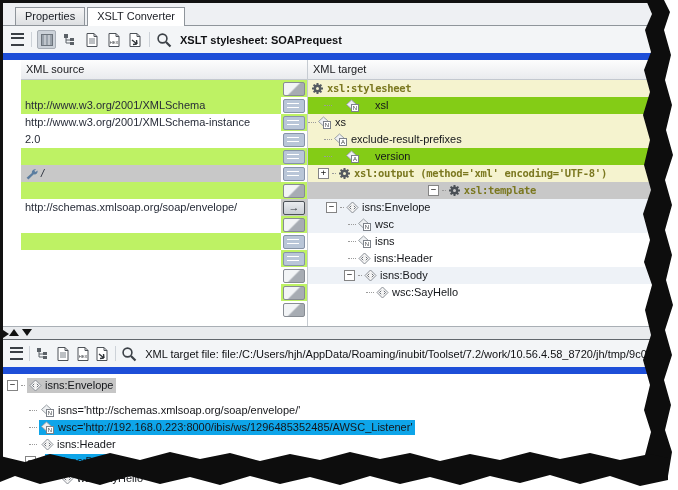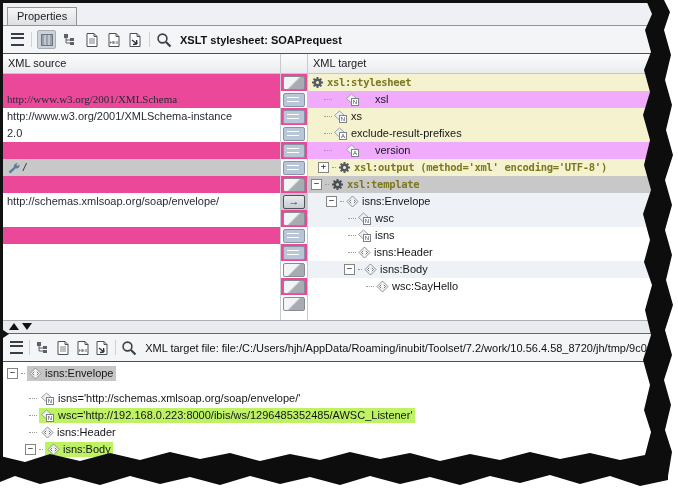--- a/index.html
+++ b/index.html
@@ -10,44 +10,44 @@
   .edge-left{position:absolute;left:0;top:0;width:3px;height:470px;background:#111;}
   .edge-left-bump{position:absolute;left:0;top:328px;width:9px;height:12px;background:#111;
      clip-path:polygon(0 0,100% 50%,0 100%);}
   .edge-right{position:absolute;left:638px;top:0;width:40px;height:476px;background:#0d0d0d;
      clip-path:polygon(8px 0,14px 14px,7px 30px,13px 52px,6px 70px,12px 92px,5px 115px,12px 140px,6px 165px,13px 190px,5px 214px,12px 240px,6px 262px,14px 285px,7px 310px,13px 335px,5px 360px,12px 385px,6px 410px,13px 432px,7px 455px,10px 476px,30px 476px,34px 452px,27px 430px,33px 405px,26px 380px,34px 355px,27px 330px,35px 305px,28px 280px,34px 255px,27px 230px,34px 205px,27px 180px,35px 155px,28px 130px,34px 105px,27px 80px,33px 55px,26px 30px,32px 12px,26px 0);}
   .edge-bottom{position:absolute;left:0;top:446px;width:668px;height:44px;background:#0d0d0d;
      clip-path:polygon(0 10px,25px 16px,50px 8px,80px 15px,110px 7px,140px 14px,170px 6px,200px 13px,230px 7px,260px 15px,290px 8px,320px 14px,350px 6px,380px 13px,410px 7px,440px 15px,470px 8px,500px 14px,530px 6px,560px 13px,590px 7px,620px 14px,650px 8px,668px 12px,668px 34px,640px 40px,610px 30px,580px 38px,550px 29px,520px 37px,490px 30px,460px 39px,430px 31px,400px 38px,370px 30px,340px 39px,310px 31px,280px 38px,250px 30px,220px 39px,190px 31px,160px 38px,130px 30px,100px 39px,70px 31px,40px 38px,15px 30px,0 36px);}
   
   .content{position:absolute;left:3px;top:3px;width:650px;height:458px;background:#fff;}
   
-  .tabbar{height:22px;background:#eef0f3;border-bottom:1px solid #8f959b;display:flex;align-items:flex-end;padding-left:4px;}
+  .tabbar{height:22px;background:#eef0f3;border-bottom:1px solid #8f959b;display:flex;align-items:flex-end;padding-left:12px;}
   .tab{border:1px solid #8f959b;border-bottom:none;padding:2px 9px 3px 9px;margin-right:2px;
        background:linear-gradient(#f6f6f6,#dddfe2);color:#1b1e24;white-space:nowrap;}
   .tab.active{background:#fff;position:relative;top:1px;padding-bottom:4px;}
   
-  .toolbar{height:27px;background:#f3f5f7;border-bottom:1px solid #1d4ed8;display:flex;align-items:center;gap:5px;padding:0 6px;}
+  .toolbar{height:27px;background:#f3f5f7;border-bottom:7px solid #1d4ed8;display:flex;align-items:center;gap:5px;padding:0 6px;}
   .toolbar .title{margin-left:3px;color:#101114;font-weight:600;white-space:nowrap;overflow:hidden;}
   .tsep{width:1px;height:15px;background:#cdd2d8;}
   .ticon{display:inline-flex;align-items:center;justify-content:center;width:17px;height:17px;}
   .ticon.pressed{background:#ccd2d9;border:1px solid #a8aeb6;border-radius:2px;}
   .hamb{display:inline-block;width:13px;height:9px;border-top:2px solid #3a3f45;border-bottom:2px solid #3a3f45;position:relative;}
   .hamb::after{content:"";position:absolute;left:0;top:1.5px;width:13px;height:2px;background:#3a3f45;}
   
   .toppanel{position:relative;height:266px;background:#fff;}
   .col{position:absolute;top:0;bottom:0;overflow:hidden;}
-  .col-src{left:0;width:277px;border-right:1px solid #c6cbd1;}
+  .col-src{left:18px;width:277px;border-right:1px solid #c6cbd1;}
   .col-btn{left:278px;width:26px;border-right:1px solid #c6cbd1;background:#fff;}
   .col-tgt{left:305px;right:0;}
   .hdr{height:19px;line-height:18px;background:linear-gradient(#fdfdfd,#e9ebee);border-bottom:1px solid #c3c8cf;padding-left:5px;color:#17181c;}
   .row{height:17px;line-height:17px;display:flex;align-items:center;overflow:hidden;white-space:nowrap;}
   .srow{padding-left:4px;color:#272c38;}
-  .stripe{background:#ec4899;font-family:Liberation Serif, serif;}
+  .stripe{background:#bef264;}
   .ylwA{background:#f5f3cf;}
-  .ylwB{background:#f0abfc;gap:12px;}
+  .ylwB{background:#84cc16;gap:12px;}
   .selrow{background:#c8c8c8;}
   .ltstripe{background:#eef2f7;}
   .brow{justify-content:center;}
   
   .btn-eq{width:20px;height:12px;border:1px solid #8794a8;border-radius:2px;background:#b9c6d8;
     background-image:linear-gradient(#fff,#fff),linear-gradient(#fff,#fff);background-size:12px 1px;
     background-position:3px 3px,3px 7px;background-repeat:no-repeat;}
   .btn-diag{width:20px;height:12px;border:1px solid #878c93;border-radius:2px;
     background:linear-gradient(135deg,#f2f4f6 46%,#a7acb3 54%);}
   .btn-arrow{width:20px;height:12px;border:1px solid #4c5258;border-radius:2px;
@@ -58,38 +58,39 @@
   .exp{flex:none;width:9px;height:9px;border:1px solid #848484;background:#fff;margin-right:3px;
        font-family:"DejaVu Sans Mono",monospace;font-size:9px;line-height:7px;text-align:center;color:#222;}
   .exp.plus::before{content:"+";}
   .exp.minus::before{content:"\2212";}
   .dots{flex:none;width:8px;height:0;border-top:1px dotted #9b9b9b;margin-right:2px;}
   .nicon{flex:none;margin-right:3px;display:inline-flex;}
   .xsl-lbl{font-family:"DejaVu Sans Mono",monospace;font-size:10.5px;font-weight:bold;color:#7b7820;letter-spacing:-0.3px;}
   .tlbl{color:#14161a;}
   .hl{display:inline-flex;align-items:center;height:15px;padding:0 2px;}
   .hl-sel{background:#c6c6c6;}
-  .hl-alt{background:#bef264;}
+  .hl-alt{background:#0ea5e9;}
   
   .divider{height:12px;background:#e9ebee;border-top:1px solid #a9afb5;position:relative;}
   .arr{position:absolute;top:2px;width:0;height:0;border-left:5px solid transparent;border-right:5px solid transparent;}
   .arr-up{left:6px;border-bottom:7px solid #111;}
   .arr-dn{left:19px;border-top:7px solid #111;}
   
   .botpanel{border-top:1px solid #61666c;background:#fff;}
   .btree{padding:3px 0 0 4px;background:#fff;height:110px;}
 </style>
 </head>
 <body>
 
 <div class="shot">
   <div class="content">
 
     <div class="tabbar">
       <div class="tab">Properties</div>
+      <div class="tab active">XSLT Converter</div>
     </div>
 
     <div class="toolbar">
       <span class="ticon">
           <span class="hamb"></span>
         </span>
       <span class="tsep"></span>
       <span class="ticon pressed">
         <svg width="12" height="12" viewBox="0 0 12 12">
             <rect x="0.5" y="0.5" width="11" height="11" fill="#9aa2ab" stroke="#6d747c"></rect>
@@ -232,21 +233,21 @@
           <span class="nicon">
             <svg width="14" height="13" viewBox="0 0 14 13">
                 <path d="M5.5 1 L10.5 5.5 L5.5 10 L0.5 5.5 Z" fill="#eef0f2" stroke="#9aa0a6"></path>
                 <rect x="5.5" y="5.5" width="7" height="7" fill="#fff" stroke="#7d828a"></rect>
                 <text x="9" y="11.2" font-size="6" text-anchor="middle" fill="#3c4045" font-family="Liberation Sans">N</text>
               </svg>
           </span>
           <span class="tlbl">xsl</span>
         </div>
 
-        <div class="row ylwA" style="padding-left:16px;">
+        <div class="row ylwA" style="">
           <span class="dots"></span>
           <span class="nicon">
             <svg width="14" height="13" viewBox="0 0 14 13">
                 <path d="M5.5 1 L10.5 5.5 L5.5 10 L0.5 5.5 Z" fill="#eef0f2" stroke="#9aa0a6"></path>
                 <rect x="5.5" y="5.5" width="7" height="7" fill="#fff" stroke="#7d828a"></rect>
                 <text x="9" y="11.2" font-size="6" text-anchor="middle" fill="#3c4045" font-family="Liberation Sans">N</text>
               </svg>
           </span>
           <span class="tlbl">xs</span>
         </div>
@@ -287,21 +288,21 @@
                   <line x1="2.6" y1="2.6" x2="10.4" y2="10.4"></line>
                   <line x1="10.4" y1="2.6" x2="2.6" y2="10.4"></line>
                 </g>
                 <circle cx="6.5" cy="6.5" r="3.9" fill="#555b61"></circle>
                 <circle cx="6.5" cy="6.5" r="1.5" fill="#f5f3cf"></circle>
               </svg>
           </span>
           <span class="xsl-lbl">xsl:output (method='xml' encoding='UTF-8')</span>
         </div>
 
-        <div class="row selrow" style="padding-left:3px;">
+        <div class="row selrow" style="padding-left:3px;justify-content:center;">
           <span class="exp minus"></span>
           <span class="dots" style="width:4px;"></span>
           <span class="nicon">
             <svg width="13" height="13" viewBox="0 0 13 13">
                 <g stroke="#4b5056" stroke-width="2">
                   <line x1="6.5" y1="1" x2="6.5" y2="12"></line>
                   <line x1="1" y1="6.5" x2="12" y2="6.5"></line>
                   <line x1="2.6" y1="2.6" x2="10.4" y2="10.4"></line>
                   <line x1="10.4" y1="2.6" x2="2.6" y2="10.4"></line>
                 </g>

